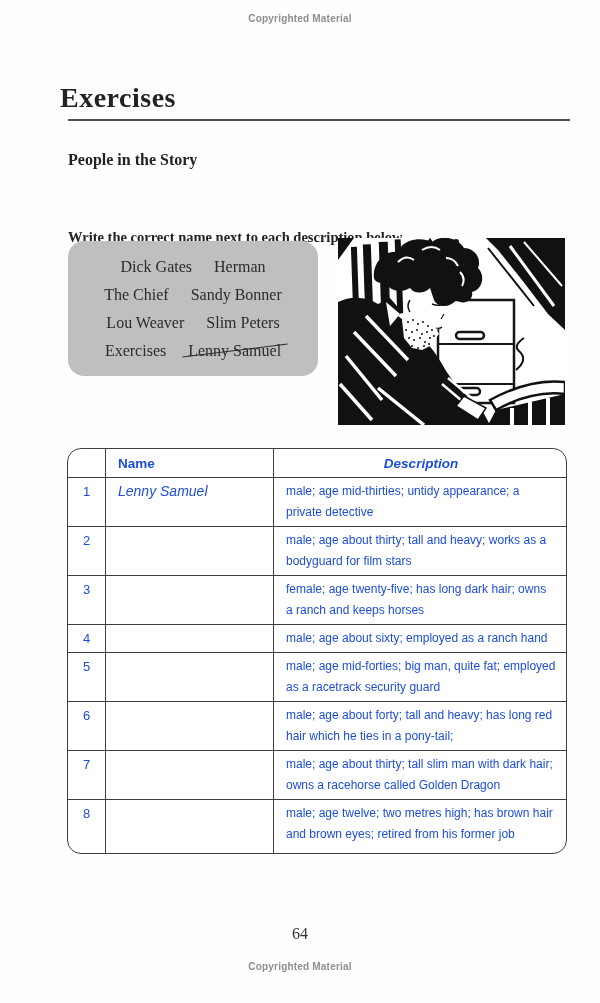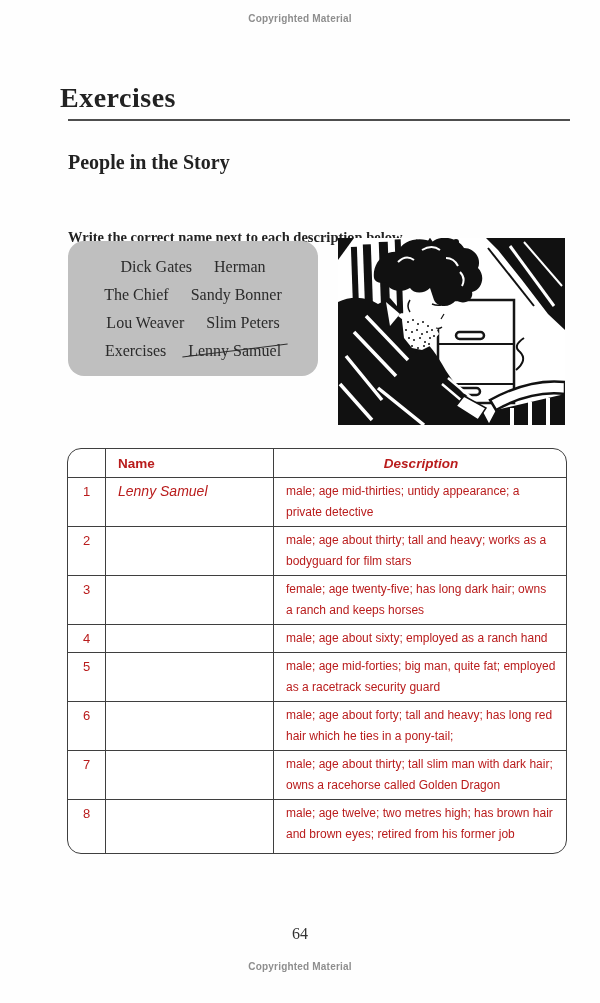--- a/index.html
+++ b/index.html
@@ -7,40 +7,40 @@
         font-family:"Liberation Serif",serif;color:#1c1c1c;overflow:hidden;}
   .copyright{position:absolute;left:0;width:100%;text-align:center;
              font-family:"Liberation Sans",sans-serif;font-weight:700;
              font-size:10px;color:#8e8e8e;letter-spacing:.2px;}
   .copyright.top{top:13px;}
   .copyright.bottom{top:961px;}
   .title{position:absolute;left:60px;top:82px;font-size:28px;font-weight:700;
          letter-spacing:.5px;color:#222;}
   .title-rule{position:absolute;left:68px;top:119px;width:502px;height:2px;
               background:#4e4e4e;}
-  .section-title{position:absolute;left:68px;top:151px;font-size:20px;font-weight:700;color:#222;}
+  .section-title{position:absolute;left:68px;top:151px;font-size:16px;font-weight:700;color:#222;}
   .instruction{position:absolute;left:68px;top:201px;font-size:14.5px;font-weight:700;color:#222;margin-top:28px;}
 
   
   .name-box{position:absolute;left:68px;top:241px;width:250px;height:135px;
             background:#bfbfbf;border-radius:16px;display:flex;flex-direction:column;
             justify-content:center;gap:7px;}
   .nb-row{display:flex;justify-content:center;gap:22px;font-size:16px;color:#2b2b2b;
           line-height:21px;}
   .struck{position:relative;}
   .struck::after{content:"";position:absolute;left:-7%;right:-7%;top:46%;
                  border-top:1.7px solid #2e2e2e;transform:rotate(-7deg);}
 
   
   .illustration{position:absolute;left:338px;top:238px;width:227px;height:187px;}
   .illustration svg{display:block;width:100%;height:100%;}
 
   
   .ex-table{position:absolute;left:67px;top:448px;width:498px;
-            font-family:"Liberation Sans",sans-serif;color:#b91c1c;
+            font-family:"Liberation Sans",sans-serif;color:#1d4ed8;
             border:1.5px solid #3f3f3f;border-radius:14px;overflow:hidden;
             background:#fff;}
   .t-row{display:grid;grid-template-columns:37px 168px 1fr;border-top:1.5px solid #3f3f3f;}
   .t-row:first-child{border-top:none;}
   .cell{padding:3px 10px 3px 12px;font-size:12px;line-height:21px;}
   .cell + .cell{border-left:1.5px solid #3f3f3f;}
   .t-head .cell{font-weight:700;font-size:13.5px;padding-top:4px;padding-bottom:3px;}
   .t-head .desc{text-align:center;font-style:italic;}
   .num{text-align:center;padding-left:2px;padding-right:2px;font-size:13px;}
   .name.answer{font-style:italic;font-size:14px;}

